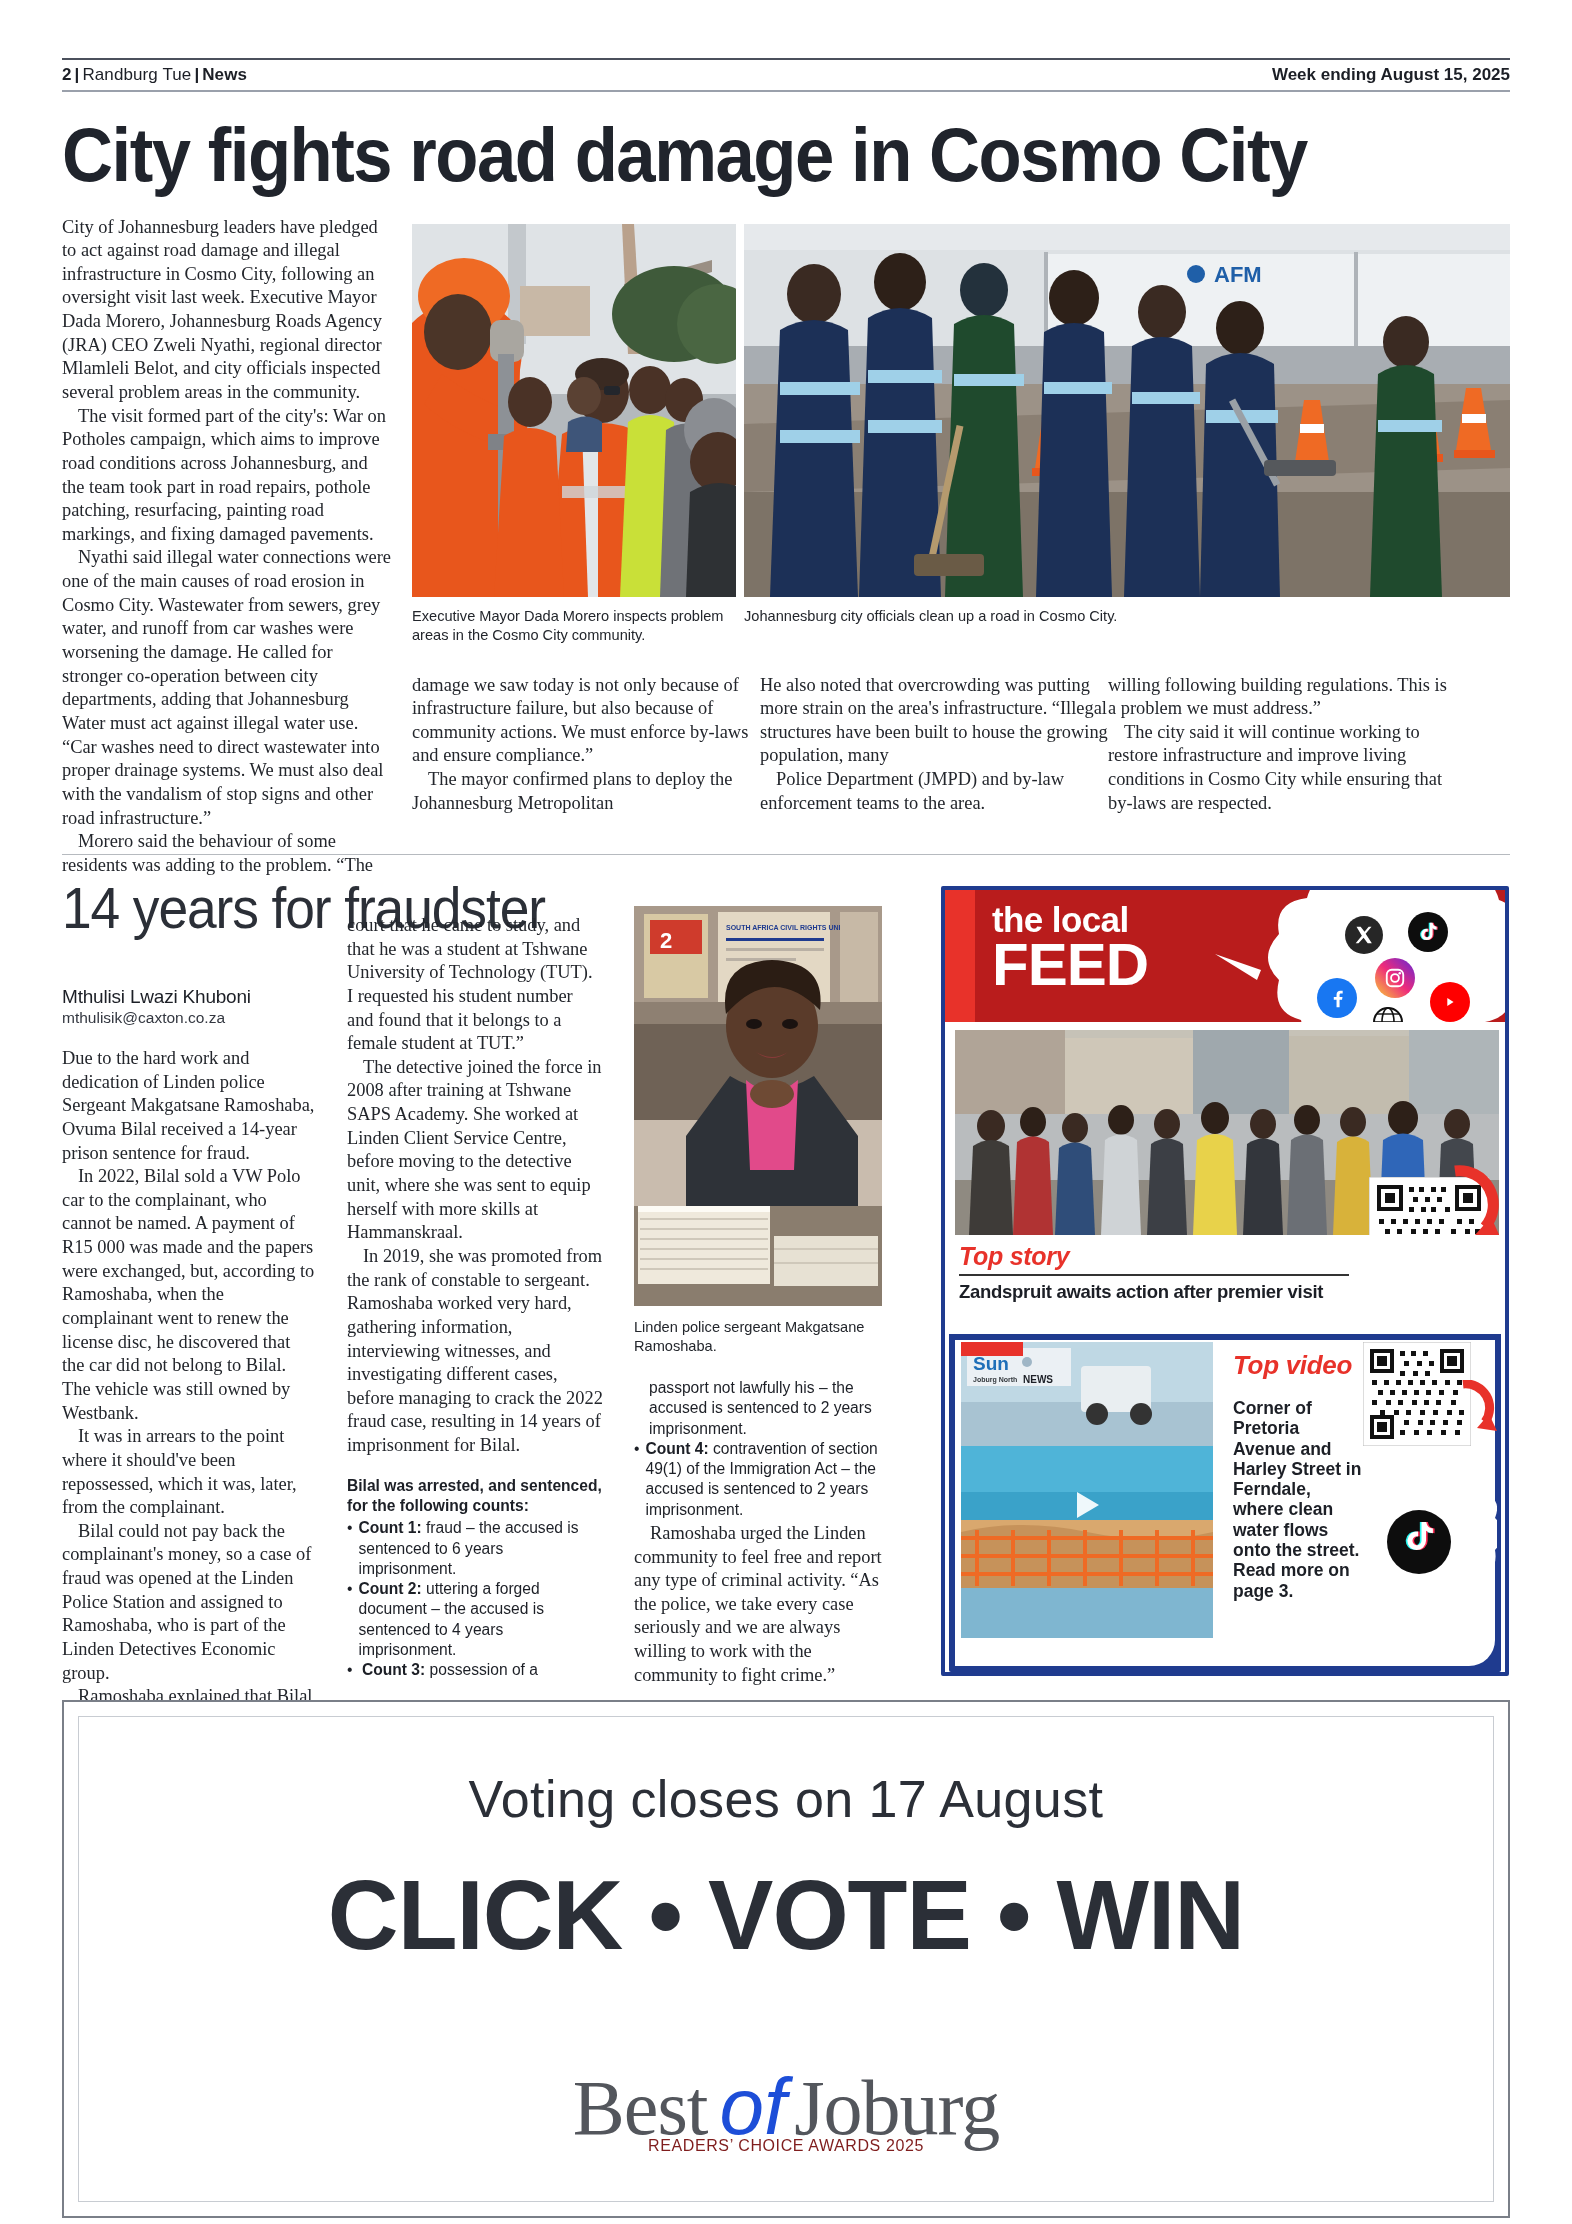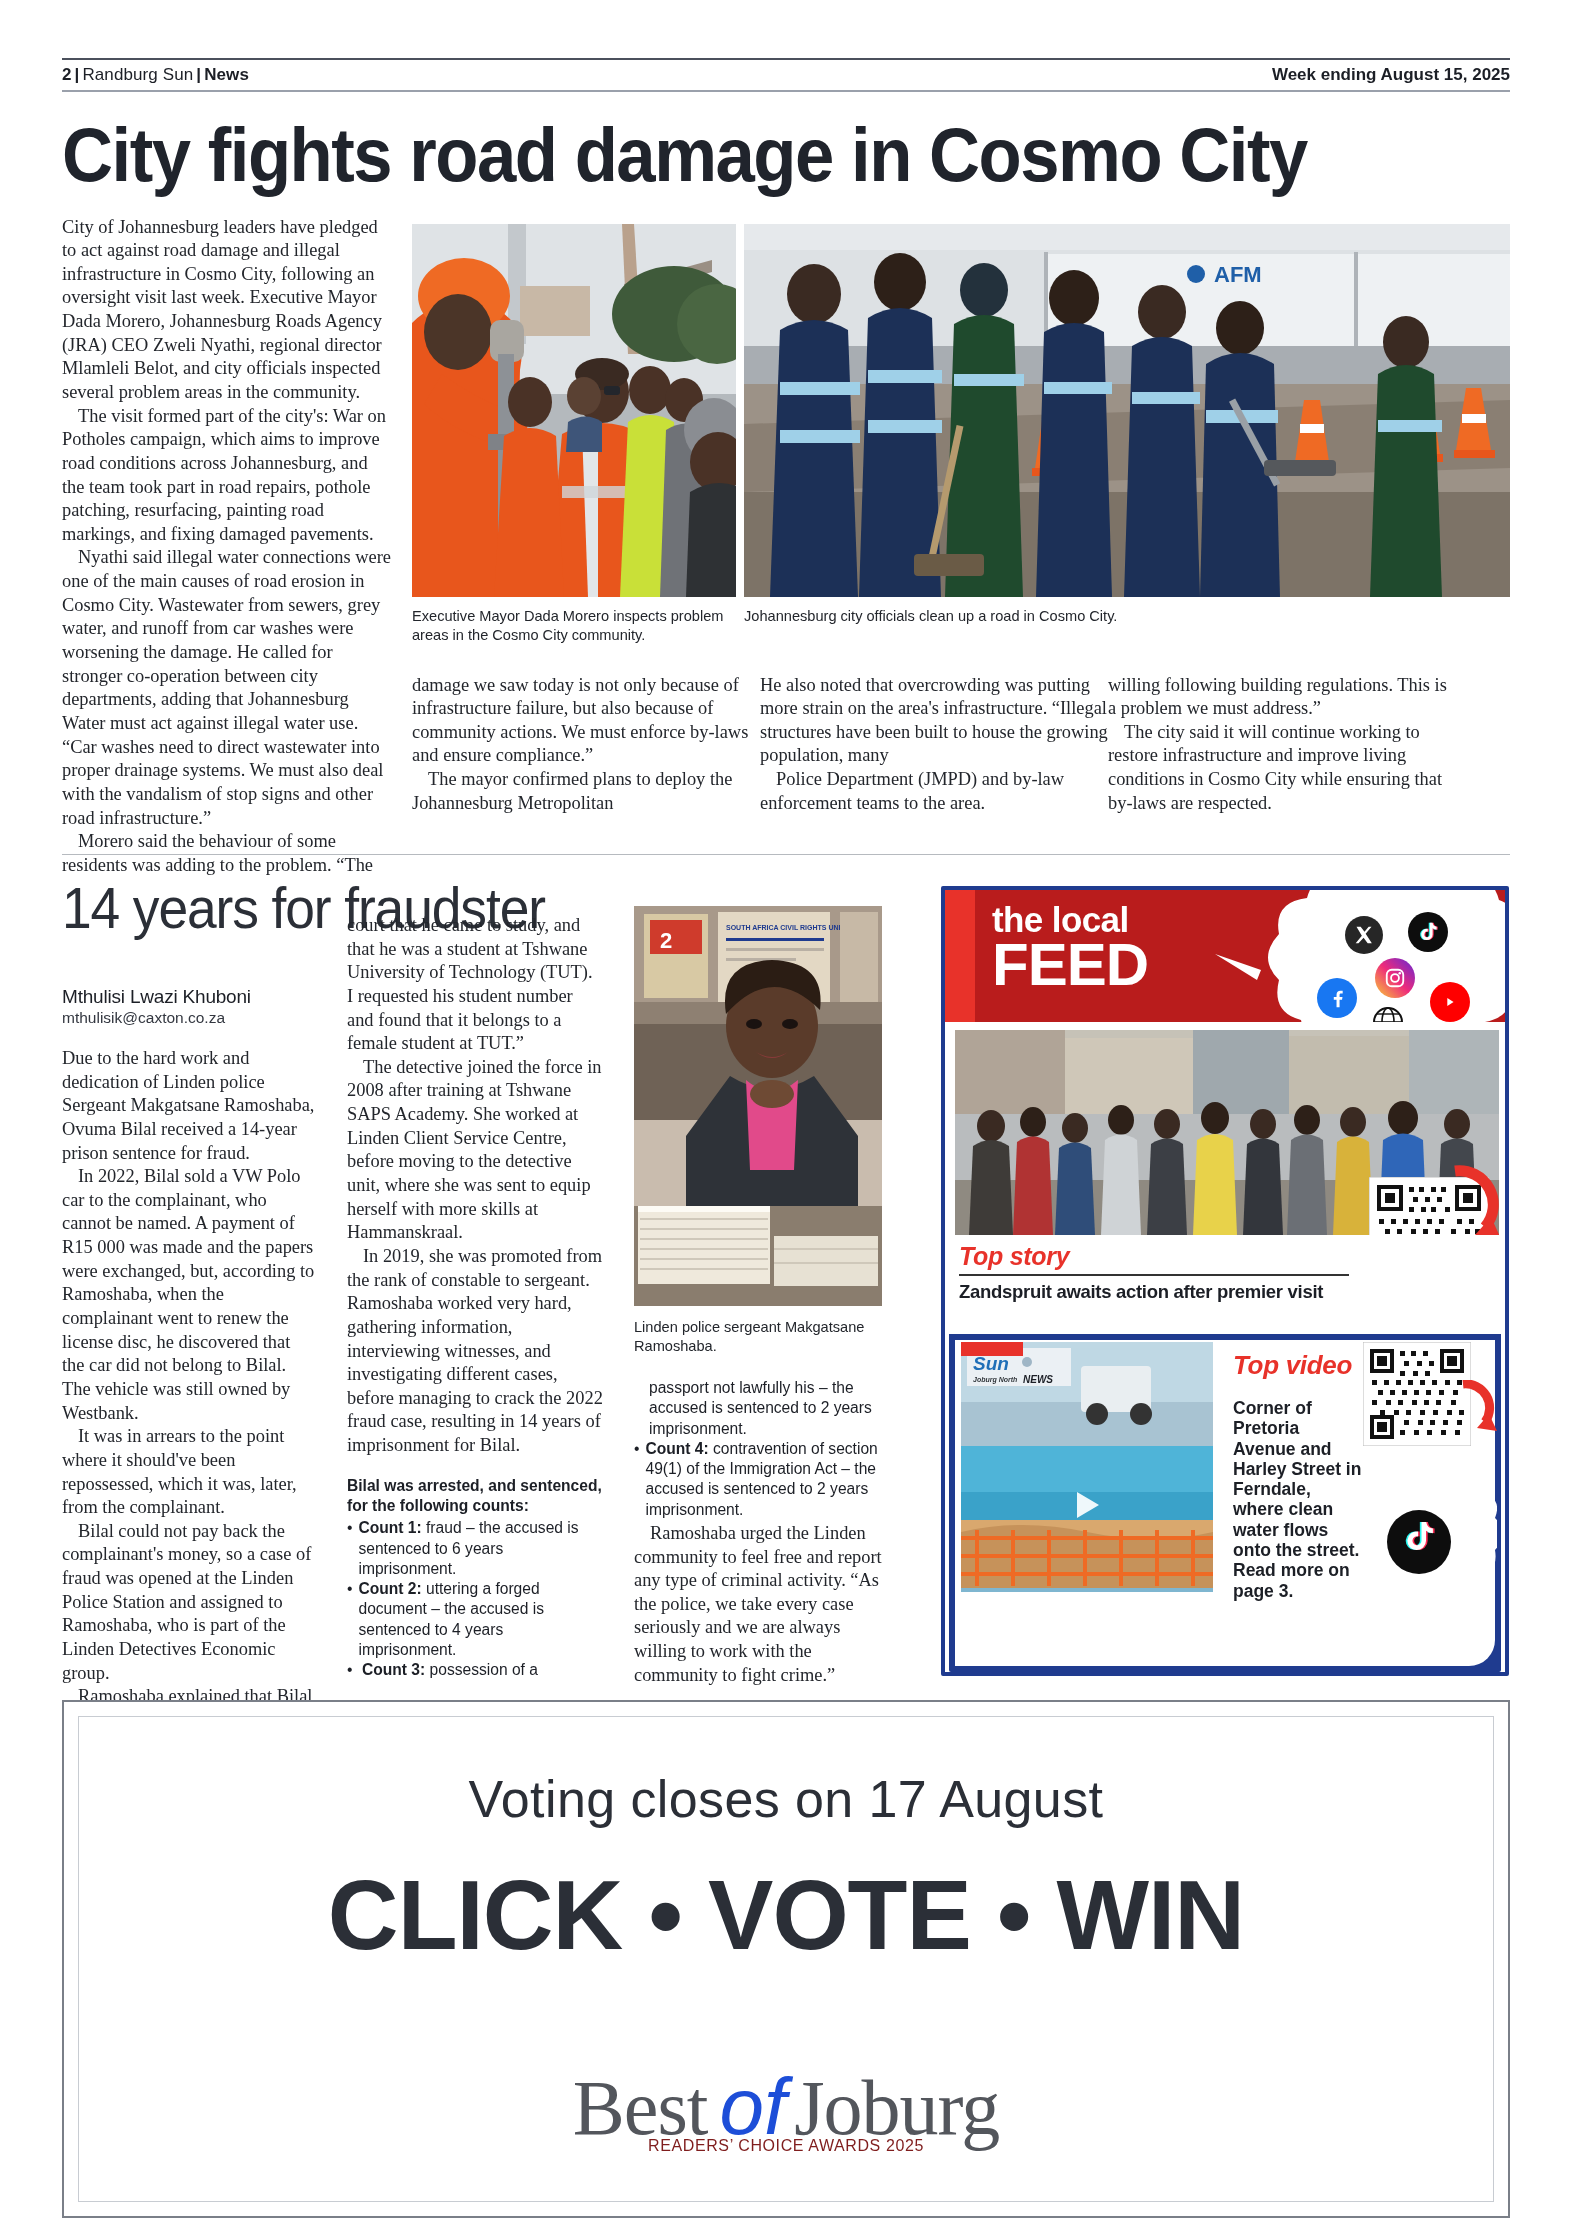--- a/index.html
+++ b/index.html
@@ -110,21 +110,21 @@
   .social { position: absolute; border-radius: 50%; display:flex;align-items:center;justify-content:center;}
 
   .feed-photo { position: absolute; left: 10px; top: 140px; width: 544px; height: 205px; background: #9aa4ae; overflow:hidden;}
   .topstory { position: absolute; left: 8px; top: 352px; width: 548px; height: 88px; background:#fff; }
   .ts-label { font-size: 25px; font-style: italic; font-weight: 700; color: #e8322a; letter-spacing:-.3px; padding-left: 6px;}
   .ts-rule { height: 2px; background: #333; margin: 3px 6px 5px 6px; width: 390px;}
   .ts-text { font-size: 18.5px; font-weight: 700; color: #1c1f26; padding-left: 6px; letter-spacing:-.3px;}
 
   .feed-lower { position: absolute; left: 4px; top: 444px; width: 552px; height: 338px; background: #1f3b8f; border-radius: 0 0 2px 2px;}
   .fl-inner { position:absolute; left: 6px; top: 6px; width: 540px; height: 326px; background:#fff; border-radius: 0 0 26px 0;}
-  .vid-thumb { position: absolute; left: 6px; top: 2px; width: 252px; height: 250px; overflow:hidden; background:#7fb6d0;font-style:italic;}
+  .vid-thumb { position: absolute; left: 6px; top: 2px; width: 252px; height: 296px; overflow:hidden; background:#7fb6d0;}
   .redcorner { position:absolute; left:0; top:0; width: 62px; height: 14px; background:#e8322a;}
   .tv-label { position: absolute; left: 278px; top: 10px; font-size: 26px; font-style: italic; font-weight: 700; color:#e8322a; letter-spacing:-.3px;}
   .tv-text { position: absolute; left: 278px; top: 58px; width: 130px; font-size: 17.5px; font-weight: 700; line-height: 1.16; color:#1c1f26;}
 
   
   .bigad {
     position: absolute; left: 62px; top: 1642px; width: 1448px; height: 518px;
     border: 2px solid #7a7f88; background: #fff;
   }
   .bigad-inner { position: absolute; inset: 14px; border: 1px solid #c8ccd2; }
@@ -136,21 +136,21 @@
   .bo-joburg { font-family:"Liberation Serif", serif; font-size: 78px; color:#53565c; letter-spacing:-1px;}
   .bo-sub { font-size: 16px; letter-spacing: .6px; color:#7f1d1d; margin-top:-16px;}
 </style>
 </head>
 <body>
 
 <div class="page">
 
   <div class="masthead">
     <div class="mh-left">
-      <b>2</b><span class="sep">|</span><span class="sunname">Randburg Sun</span><span class="sep">|</span><b>News</b>
+      <b>2</b><span class="sep">|</span><span class="sunname">Randburg Tue</span><span class="sep">|</span><b>News</b>
     </div>
     <div class="mh-right">Week ending August 15, 2025</div>
   </div>
 
   <div class="headline">City fights road damage in Cosmo City</div>
 
   <div class="a1">
 
     <div class="a1-col1">
       <p>City of Johannesburg leaders have pledged to act against road damage and illegal infrastructure in Cosmo City, following an oversight visit last week. Executive Mayor Dada Morero, Johannesburg Roads Agency (JRA) CEO Zweli Nyathi, regional director Mlamleli Belot, and city officials inspected several problem areas in the community.</p>

